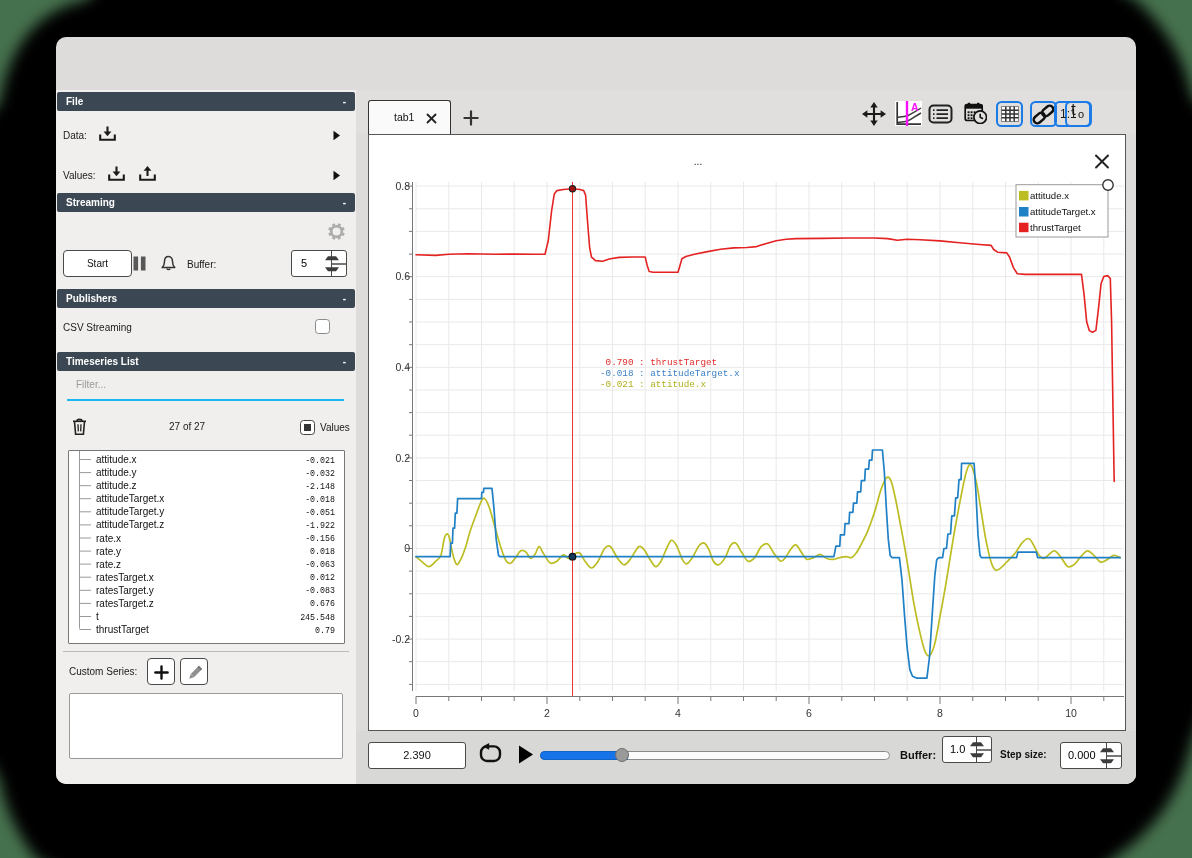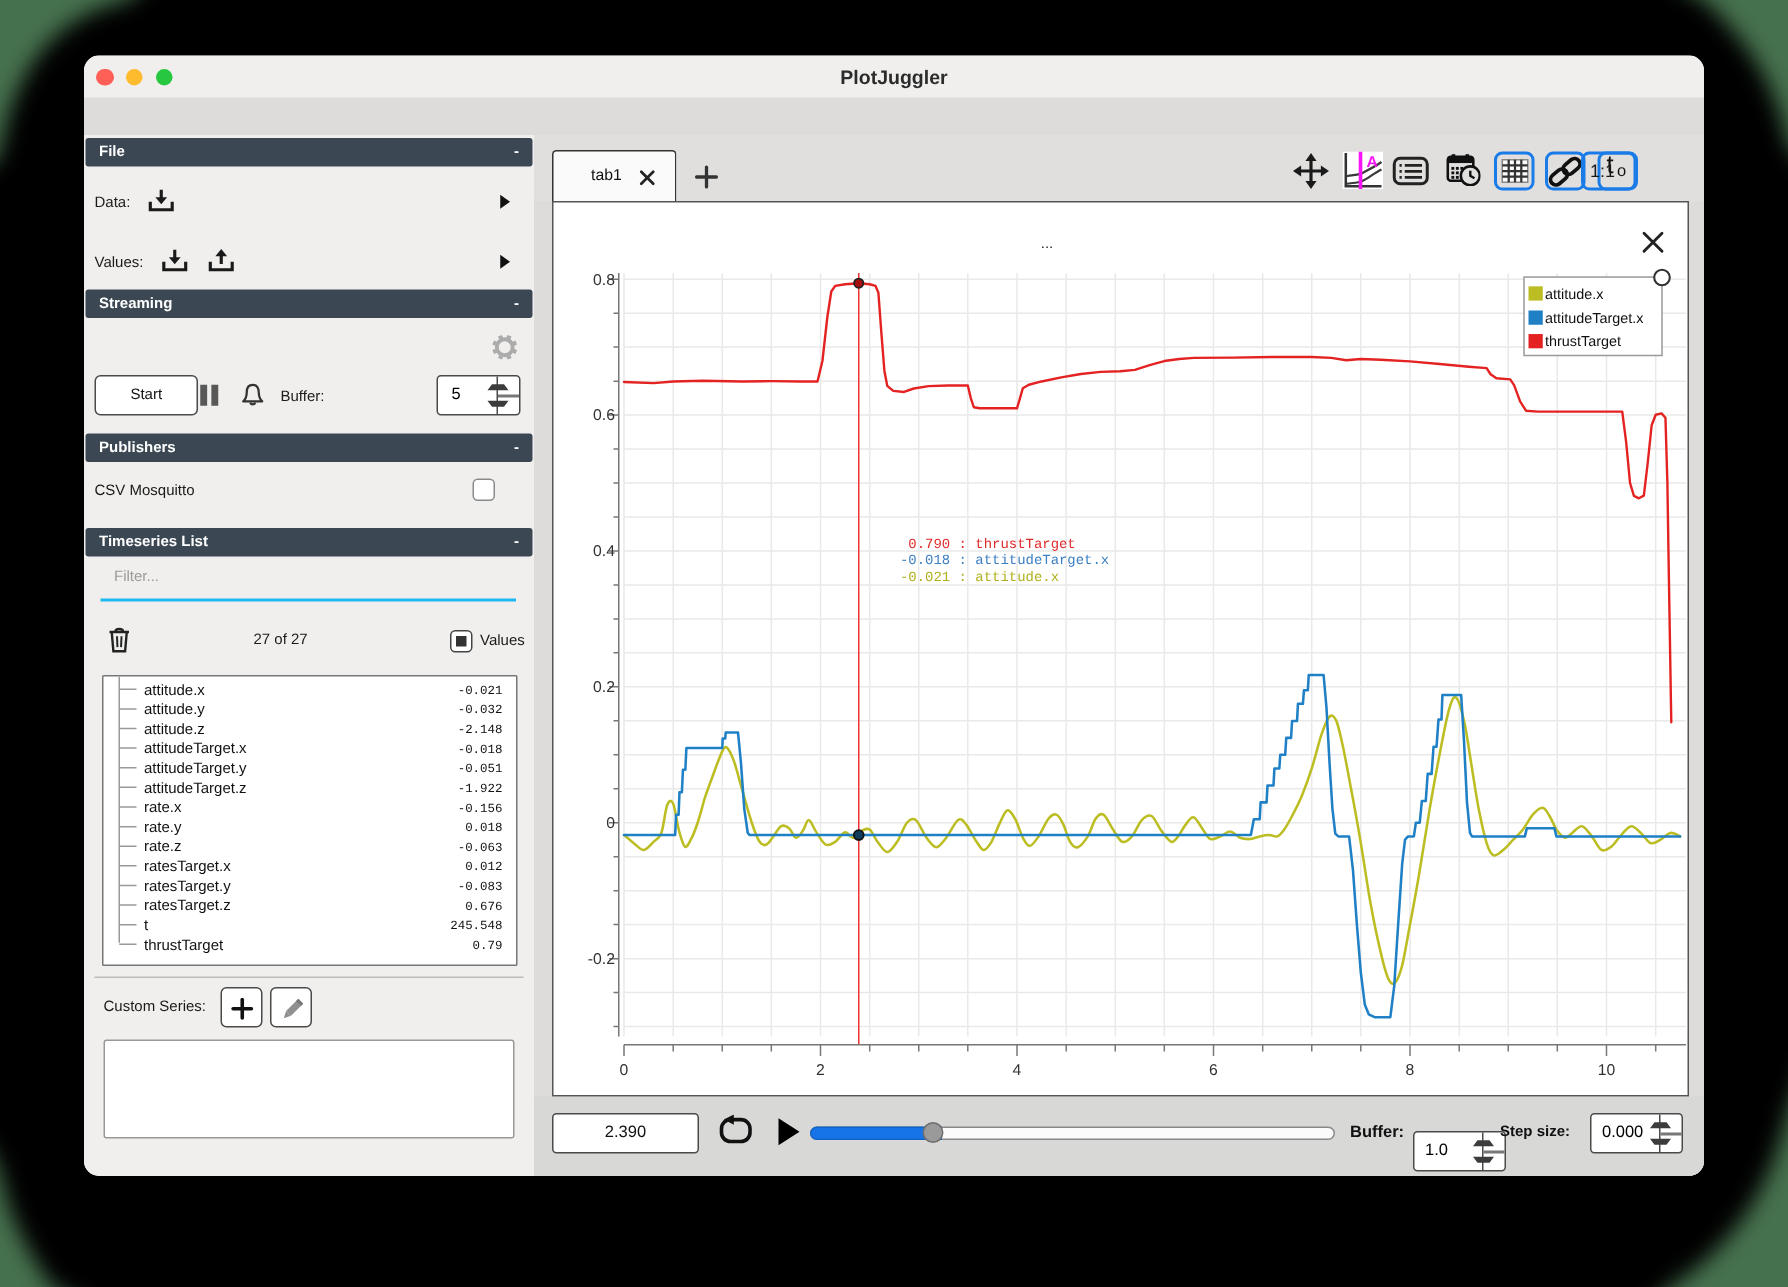--- a/index.html
+++ b/index.html
@@ -31,26 +31,20 @@
 </style></head><body>
 <svg width="1192" height="858" style="position:absolute;left:0;top:0">
 <defs>
       <filter id="bl" x="-20%" y="-20%" width="140%" height="140%">
         <feGaussianBlur stdDeviation="7"></feGaussianBlur>
       </filter>
     </defs>
 <path filter="url(#bl)" fill="#000" d="M0 103 C10 42 40 10 86 0 L130 -45 L1060 -45 L1136 0 C1163 25 1184 55 1192 96 L1238 150 L1238 620 L1192 742 C1180 792 1158 828 1114 858 L1060 905 L118 905 L35 858 C17 833 4 806 0 780 L-48 700 L-48 150 Z"></path>
 </svg>
 <div id="win">
-<div id="titlebar">
-      <div id="title">PlotJuggler</div>
-      <div class="tl" style="left:8.3px;background:#fe5f57"></div>
-      <div class="tl" style="left:28px;background:#febb2e"></div>
-      <div class="tl" style="left:47.5px;background:#27c83f"></div>
-    </div>
     <div id="leftpanel">
       <div class="hdr" style="top:2px">File<span class="minus">-</span></div>
       <span class="lbl" style="left:7px;top:40px">Data:</span>
       <div class="icon" style="left:42px;top:35px"><svg width="19" height="17" viewBox="0 0 19 17" style="">
           <path d="M2.2 9.5 V14.8 H16.8 V9.5" fill="none" stroke="#1a1a1a" stroke-width="2.1"></path>
           <line x1="9.5" y1="1.5" x2="9.5" y2="8.2" stroke="#1a1a1a" stroke-width="2.1"></line>
           <path d="M5.6 6.5 L9.5 11.2 L13.4 6.5 Z" fill="#1a1a1a"></path>
         </svg></div>
       <div class="icon" style="left:276px;top:37px"><svg width="9" height="11" viewBox="0 0 9 11" style="">
           <path d="M1.5 0.8 L8 5.5 L1.5 10.2 Z" fill="#111"></path>
@@ -98,21 +92,21 @@
         <div class="arr">
           <div class="up">
             <div class="tri-up"></div>
           </div>
           <div class="dn">
             <div class="tri-dn"></div>
           </div>
         </div>
       </div>
       <div class="hdr" style="top:199px">Publishers<span class="minus">-</span></div>
-      <span class="lbl" style="left:7px;top:232px">CSV Mosquitto</span>
+      <span class="lbl" style="left:7px;top:232px">CSV Streaming</span>
       <div class="cb" style="left:259px;top:229px"></div>
       <div class="hdr" style="top:262px">Timeseries List<span class="minus">-</span></div>
       <span class="lbl" style="left:20px;top:289px;color:#9a9a9a">Filter...</span>
       <div style="position:absolute;left:11px;top:309px;width:277px;height:2px;background:#1cb8f3"></div>
       <div class="icon" style="left:15px;top:327px"><svg width="17" height="19" viewBox="0 0 17 19" style="">
           <path d="M2 4.3 H15" stroke="#222" stroke-width="1.6"></path>
           <path d="M6 4 C6 1.8 11 1.8 11 4" fill="none" stroke="#222" stroke-width="1.6"></path>
           <path d="M3.5 4.5 L4.6 17.2 H12.4 L13.5 4.5" fill="none" stroke="#222" stroke-width="1.6"></path>
           <line x1="7" y1="7.2" x2="7.3" y2="14.4" stroke="#222" stroke-width="1.3"></line>
           <line x1="10" y1="7.2" x2="9.7" y2="14.4" stroke="#222" stroke-width="1.3"></line>
@@ -423,21 +417,21 @@
           <path d="M10 3.4 H16 a6 6 0 0 1 6 6 V12 a6 6 0 0 1 -6 6 H9 a6 6 0 0 1 -6 -6 V9.4 a6 6 0 0 1 6 -6" fill="none" stroke="#111" stroke-width="2.4"></path>
           <path d="M11.2 0 L4.6 3.4 L11.2 6.8 Z" fill="#111"></path>
         </svg>
         <svg width="16" height="19" style="position:absolute;left:162px;top:14px">
           <path d="M1 0.5 L15 9.5 L1 18.5 Z" fill="#000"></path>
         </svg>
         <div style="position:absolute;left:184px;top:20px;width:350px;height:9px;background:#fbfbfb;border:1px solid #8a8a8a;border-radius:5px"></div>
         <div style="position:absolute;left:184px;top:20px;width:88px;height:9px;background:#1774e8;border:1px solid #1265c8;border-radius:5px 0 0 5px"></div>
         <div style="position:absolute;left:259px;top:17px;width:14px;height:14px;background:#9a9a9a;border:1px solid #6f6f6f;border-radius:50%"></div>
         <span style="position:absolute;left:544px;top:18px;font-size:11px;font-weight:bold;color:#111">Buffer:</span>
-        <div class="spin" style="left:586px;top:23px;width:62px;height:27px">
+        <div class="spin" style="left:586px;top:5px;width:50px;height:27px">
           <span style="position:absolute;left:7px;top:6px;font-size:11px">1.0</span>
           <div class="arr">
             <div class="up">
               <div class="tri-up"></div>
             </div>
             <div class="dn">
               <div class="tri-dn"></div>
             </div>
           </div>
         </div>

